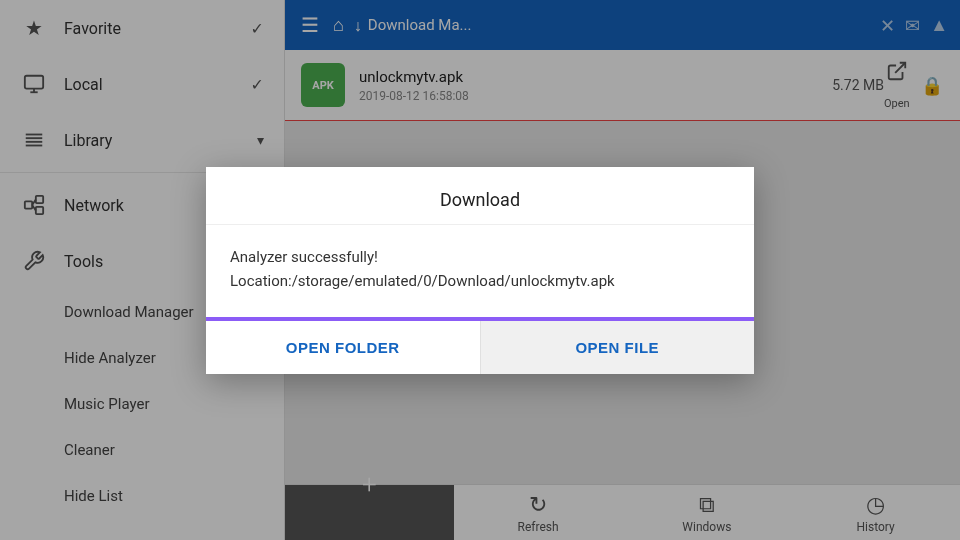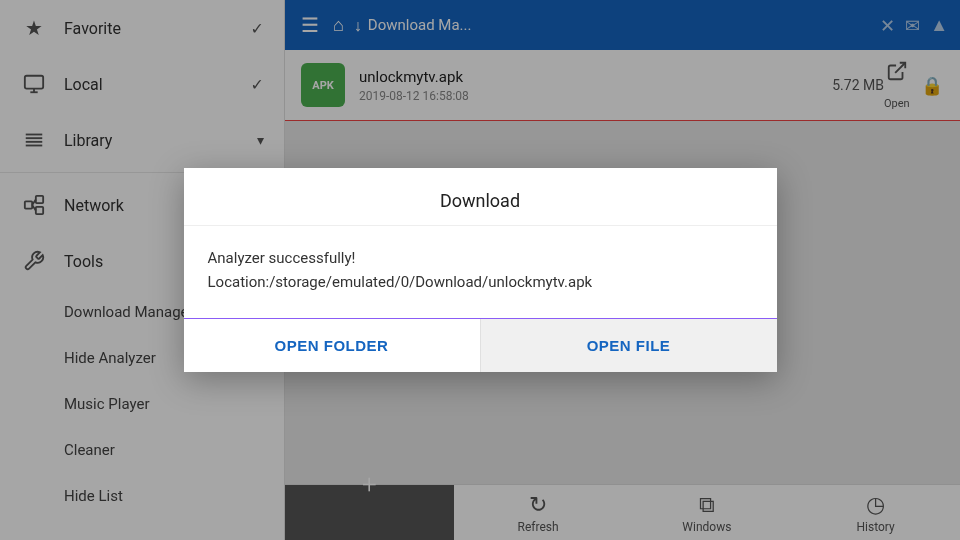--- a/index.html
+++ b/index.html
@@ -270,21 +270,21 @@
       z-index: 10;
       display: flex;
       align-items: center;
       justify-content: center;
     }
 
     
     .dialog {
       background: #fff;
       border-radius: 0;
-      width: 593px;
+      width: 548px;
       box-shadow: 0 8px 32px rgba(0,0,0,0.3);
       overflow: hidden;
     }
 
     .dialog-title {
       text-align: center;
       padding: 22px 24px 14px;
       font-size: 18px;
       font-weight: 400;
       color: #222;
@@ -293,21 +293,21 @@
 
     .dialog-body {
       padding: 20px 24px 24px;
       font-size: 15px;
       color: #333;
       line-height: 1.6;
     }
 
     .dialog-actions {
       display: flex;
-      border-top: 1px solid #8b5cf6;
+      border-top: 4px solid #8b5cf6;
     }
 
     .dialog-btn {
       flex: 1;
       padding: 18px;
       text-align: center;
       cursor: pointer;
       font-size: 15px;
       font-weight: 600;
       letter-spacing: 0.5px;

